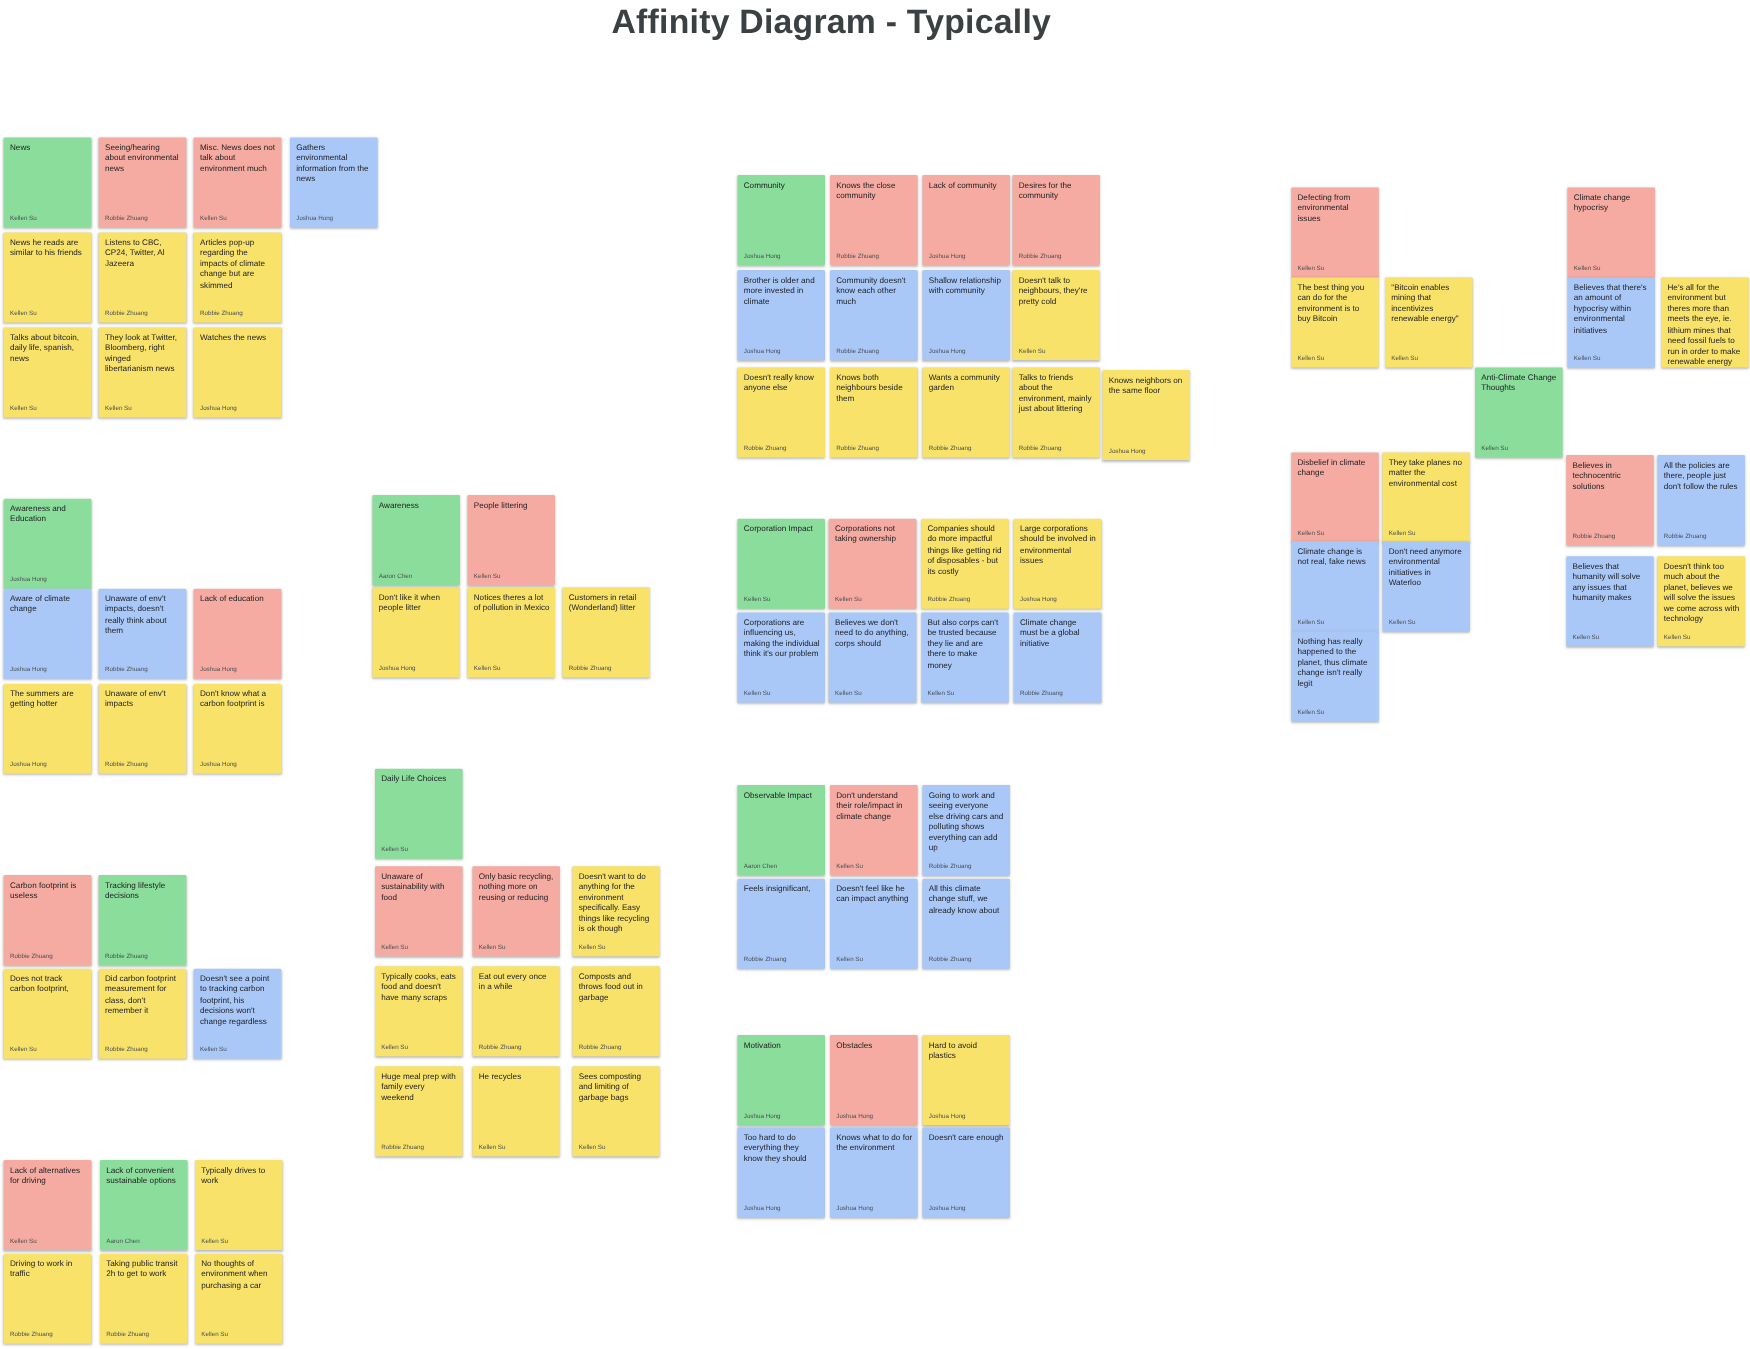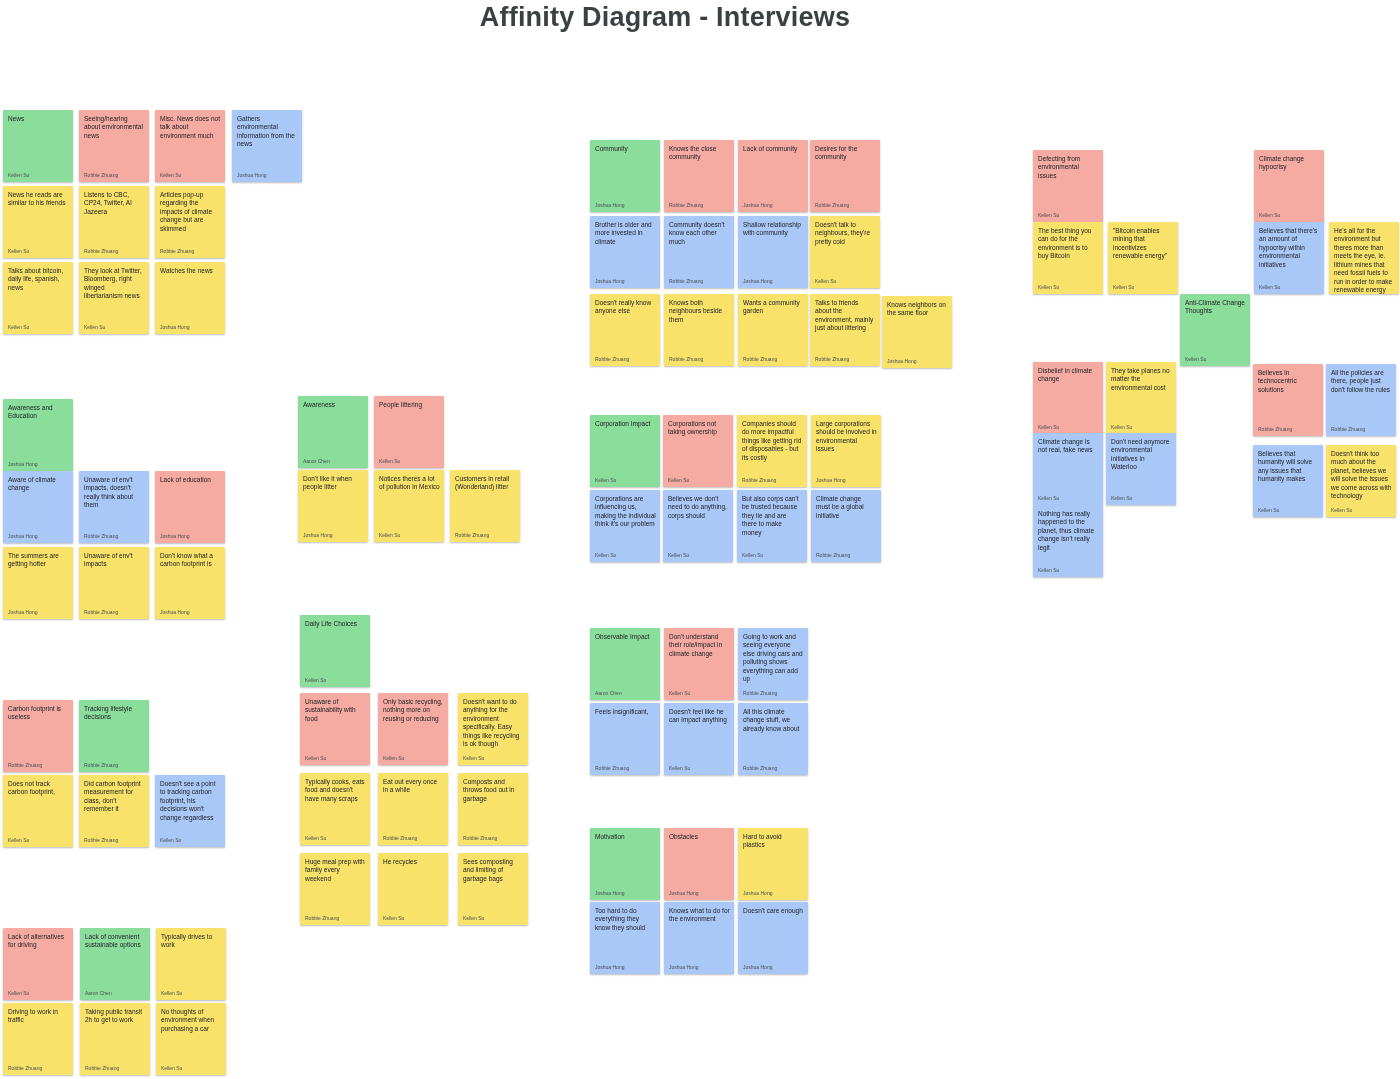--- a/index.html
+++ b/index.html
@@ -51,21 +51,21 @@
     font-size: 5px;
     color: #4a4f53;
     white-space: nowrap;
     overflow: hidden;
   }
 </style>
 </head>
 <body>
 
 <div id="board">
-  <div class="page-title">Affinity Diagram - Interviews</div>
+  <div class="page-title">Affinity Diagram - Typically</div>
 <div class="note" style="left: 3px; top: 110px; background: rgb(139, 221, 155);">
       <div class="note-text">News</div>
       <div class="note-author">Kellen Su</div>
     </div>
     <div class="note" style="left: 79px; top: 110px; background: rgb(245, 171, 161);">
       <div class="note-text">Seeing/hearing about environmental news</div>
       <div class="note-author">Robbie Zhuang</div>
     </div>
     <div class="note" style="left: 155px; top: 110px; background: rgb(245, 171, 161);">
       <div class="note-text">Misc. News does not talk about environment much</div>

